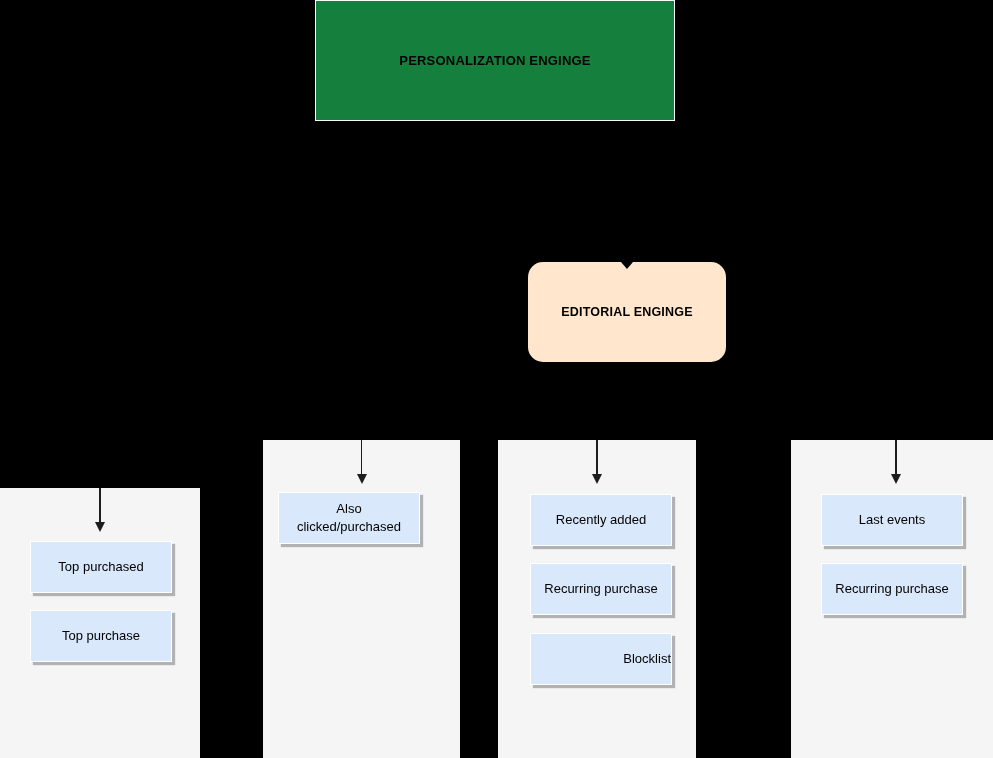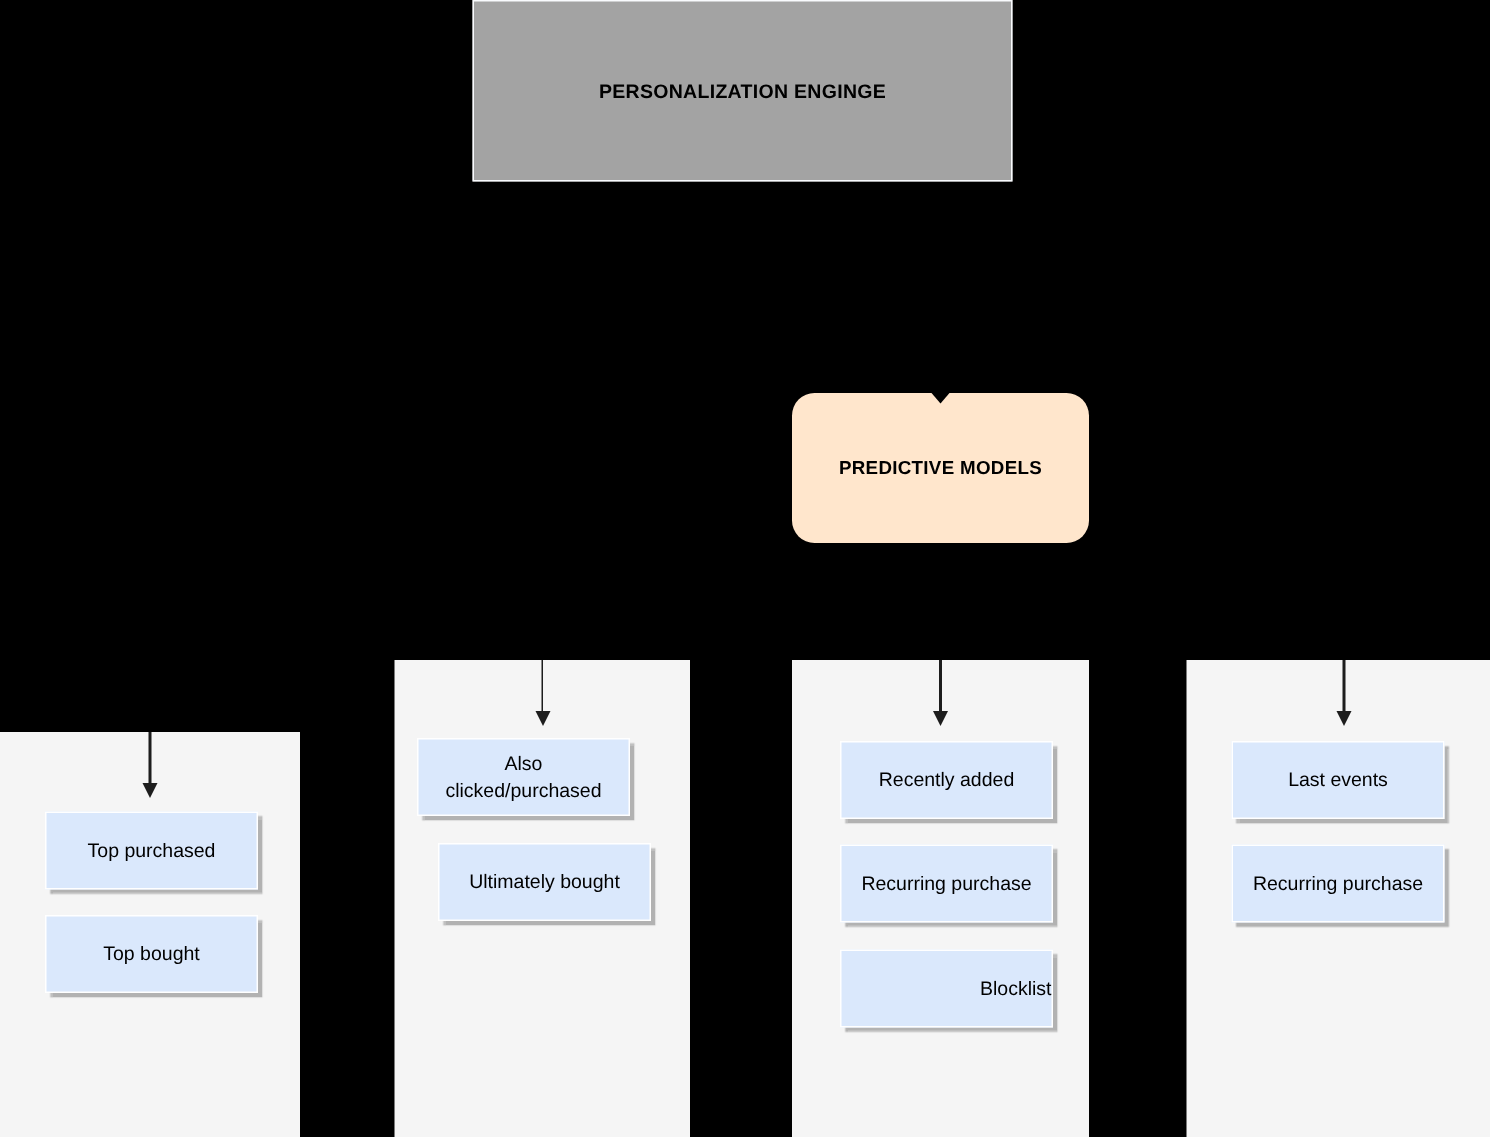--- a/index.html
+++ b/index.html
@@ -8,21 +8,21 @@
     background: #000000;
     font-family: "Liberation Sans", sans-serif;
     color: #000000;
     overflow: hidden;
   }
   .canvas { position: absolute; left: 0; top: 0; width: 993px; height: 758px; }
 
   
   .root-box {
     position: absolute; left: 315px; top: 0; width: 358px; height: 119px;
-    background: #a3a3a3;
+    background: #15803d;
     border: 1px solid #f9fbfe;
     display: flex; align-items: center; justify-content: center;
     font-weight: bold; font-size: 13px; letter-spacing: 0.2px;
     text-align: center;
   }
 
   
   .cat-box {
     position: absolute; top: 262px; height: 100px;
     background: #ffe6cc;
@@ -75,51 +75,48 @@
 <body>
 
 <div class="canvas">
 
   <div class="root-box">
     <span>PERSONALIZATION ENGINGE</span>
   </div>
 
   <div class="cat-box" style="left:528px; width:198px;">
     <span class="cat-arrowhead"></span>
-    <span>PREDICTIVE MODELS</span>
+    <span>EDITORIAL ENGINGE</span>
   </div>
 
   <div class="col" style="left:0; width:200px;margin-top:48px;">
     <div class="arrow">
       <div class="arrow-stem"></div>
       <div class="arrow-head"></div>
     </div>
     <div class="item-box" style="left:30px; top:53px;">
       <span>Top purchased</span>
     </div>
     <div class="item-box" style="left:30px; top:122px;">
-      <span>Top bought</span>
+      <span>Top purchase</span>
     </div>
   </div>
 
   <div class="col" style="left:263px; width:197px;">
     <div class="arrow">
       <div class="arrow-stem"></div>
       <div class="arrow-head"></div>
     </div>
     <div class="item-box" style="left:15px; top:52px;justify-content:center;">
       <span>Also
 clicked/purchased</span>
     </div>
-    <div class="item-box" style="left:29px; top:122px;">
-      <span>Ultimately bought</span>
-    </div>
   </div>
 
-  <div class="col" style="left:528px; width:198px;">
+  <div class="col" style="left:498px; width:198px;">
     <div class="arrow">
       <div class="arrow-stem"></div>
       <div class="arrow-head"></div>
     </div>
     <div class="item-box" style="left:32px; top:54px;">
       <span>Recently added</span>
     </div>
     <div class="item-box" style="left:32px; top:123px;">
       <span>Recurring purchase</span>
     </div>

